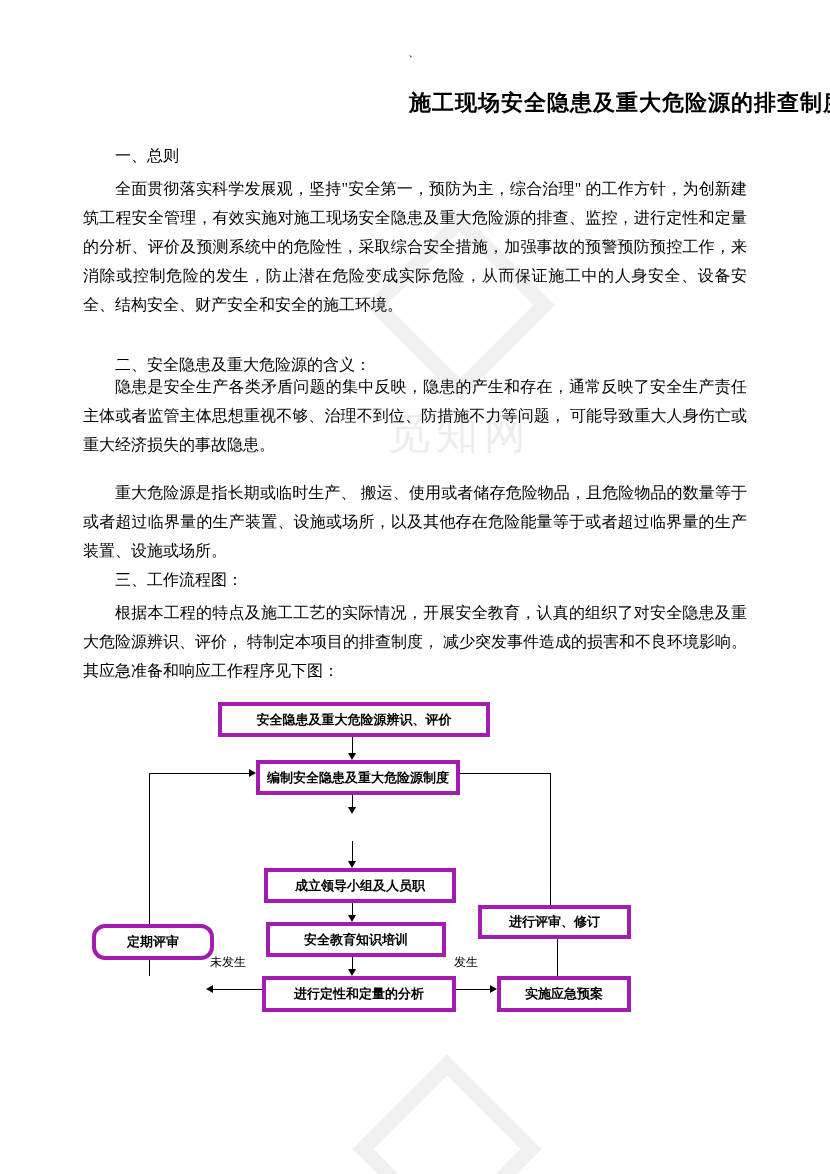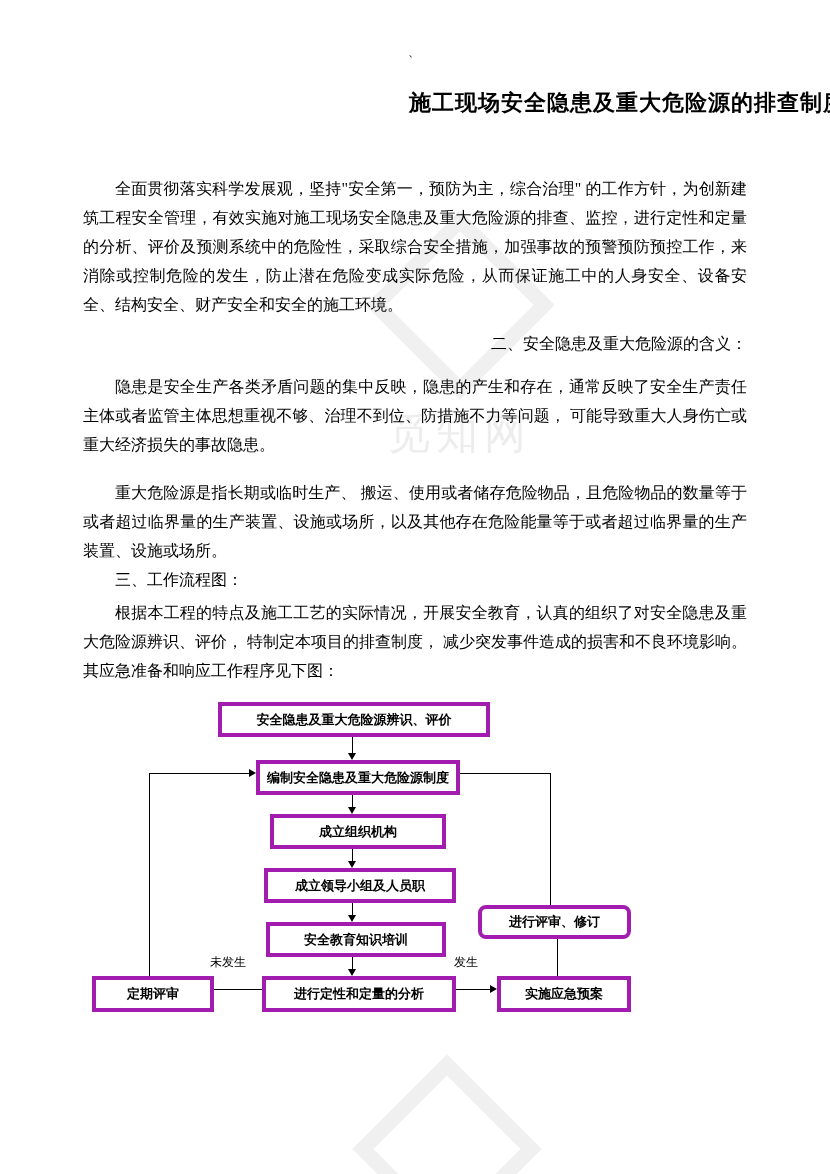--- a/index.html
+++ b/index.html
@@ -45,38 +45,38 @@
     <span class="wm-text">觅知网</span>
   </div>
   <div class="wm" style="left:380px;top:1082px;">
     <span class="wm-diamond"></span>
 
   </div>
 
   <span class="stray">、</span>
   <h1 class="title">施工现场安全隐患及重大危险源的排查制度</h1>
 
+  <div class="heading" style="top:146px;">一、总则</div>
   <p class="para" style="top:174px;">全面贯彻落实科学发展观，坚持"安全第一，预防为主，综合治理" 的工作方针，为创新建筑工程安全管理，有效实施对施工现场安全隐患及重大危险源的排查、监控，进行定性和定量的分析、评价及预测系统中的危险性，采取综合安全措施，加强事故的预警预防预控工作，来消除或控制危险的发生，防止潜在危险变成实际危险，从而保证施工中的人身安全、设备安全、结构安全、财产安全和安全的施工环境。</p>
 
-  <div class="heading" style="top:334px;text-align:right;">二、安全隐患及重大危险源的含义：</div>
+  <div class="heading" style="top:355px;">二、安全隐患及重大危险源的含义：</div>
   <p class="para" style="top:372px;">隐患是安全生产各类矛盾问题的集中反映，隐患的产生和存在，通常反映了安全生产责任主体或者监管主体思想重视不够、治理不到位、防措施不力等问题， 可能导致重大人身伤亡或重大经济损失的事故隐患。</p>
   <p class="para" style="top:478px;">重大危险源是指长期或临时生产、 搬运、使用或者储存危险物品，且危险物品的数量等于或者超过临界量的生产装置、设施或场所，以及其他存在危险能量等于或者超过临界量的生产装置、设施或场所。</p>
 
   <div class="heading" style="top:570px;">三、工作流程图：</div>
   <p class="para" style="top:598px;">根据本工程的特点及施工工艺的实际情况，开展安全教育，认真的组织了对安全隐患及重大危险源辨识、评价， 特制定本项目的排查制度， 减少突发事件造成的损害和不良环境影响。其应急准备和响应工作程序见下图：</p>
 
   <div class="fbox" style="left:218px;top:702px;width:264px;height:27px;">安全隐患及重大危险源辨识、评价</div>
   <div class="fbox" style="left:256px;top:760px;width:196px;height:27px;">编制安全隐患及重大危险源制度</div>
-  <div class="fbox" style="left:270px;top:814px;width:168px;height:27px;">成立组织机构</div>
   <div class="fbox" style="left:264px;top:868px;width:184px;height:27px;">成立领导小组及人员职</div>
   <div class="fbox" style="left:266px;top:922px;width:172px;height:27px;">安全教育知识培训</div>
   <div class="fbox" style="left:262px;top:976px;width:186px;height:28px;">进行定性和定量的分析</div>
-  <div class="fbox" style="left:92px;top:976px;width:114px;height:28px;">定期评审</div>
+  <div class="fbox" style="left:92px;top:924px;width:114px;height:28px;border-radius:13px;">定期评审</div>
   <div class="fbox" style="left:497px;top:976px;width:126px;height:28px;">实施应急预案</div>
-  <div class="fbox" style="left:478px;top:905px;width:145px;height:26px;border-radius:8px;">进行评审、修订</div>
+  <div class="fbox" style="left:478px;top:905px;width:145px;height:26px;">进行评审、修订</div>
 
   <div class="vline" style="left:352px;top:729px;height:24px;"></div>
   <div class="arr-down" style="left:348px;top:753px;"></div>
 
   <div class="vline" style="left:352px;top:787px;height:20px;"></div>
   <div class="arr-down" style="left:348px;top:807px;"></div>
 
   <div class="vline" style="left:352px;top:841px;height:20px;"></div>
   <div class="arr-down" style="left:348px;top:861px;"></div>
 

